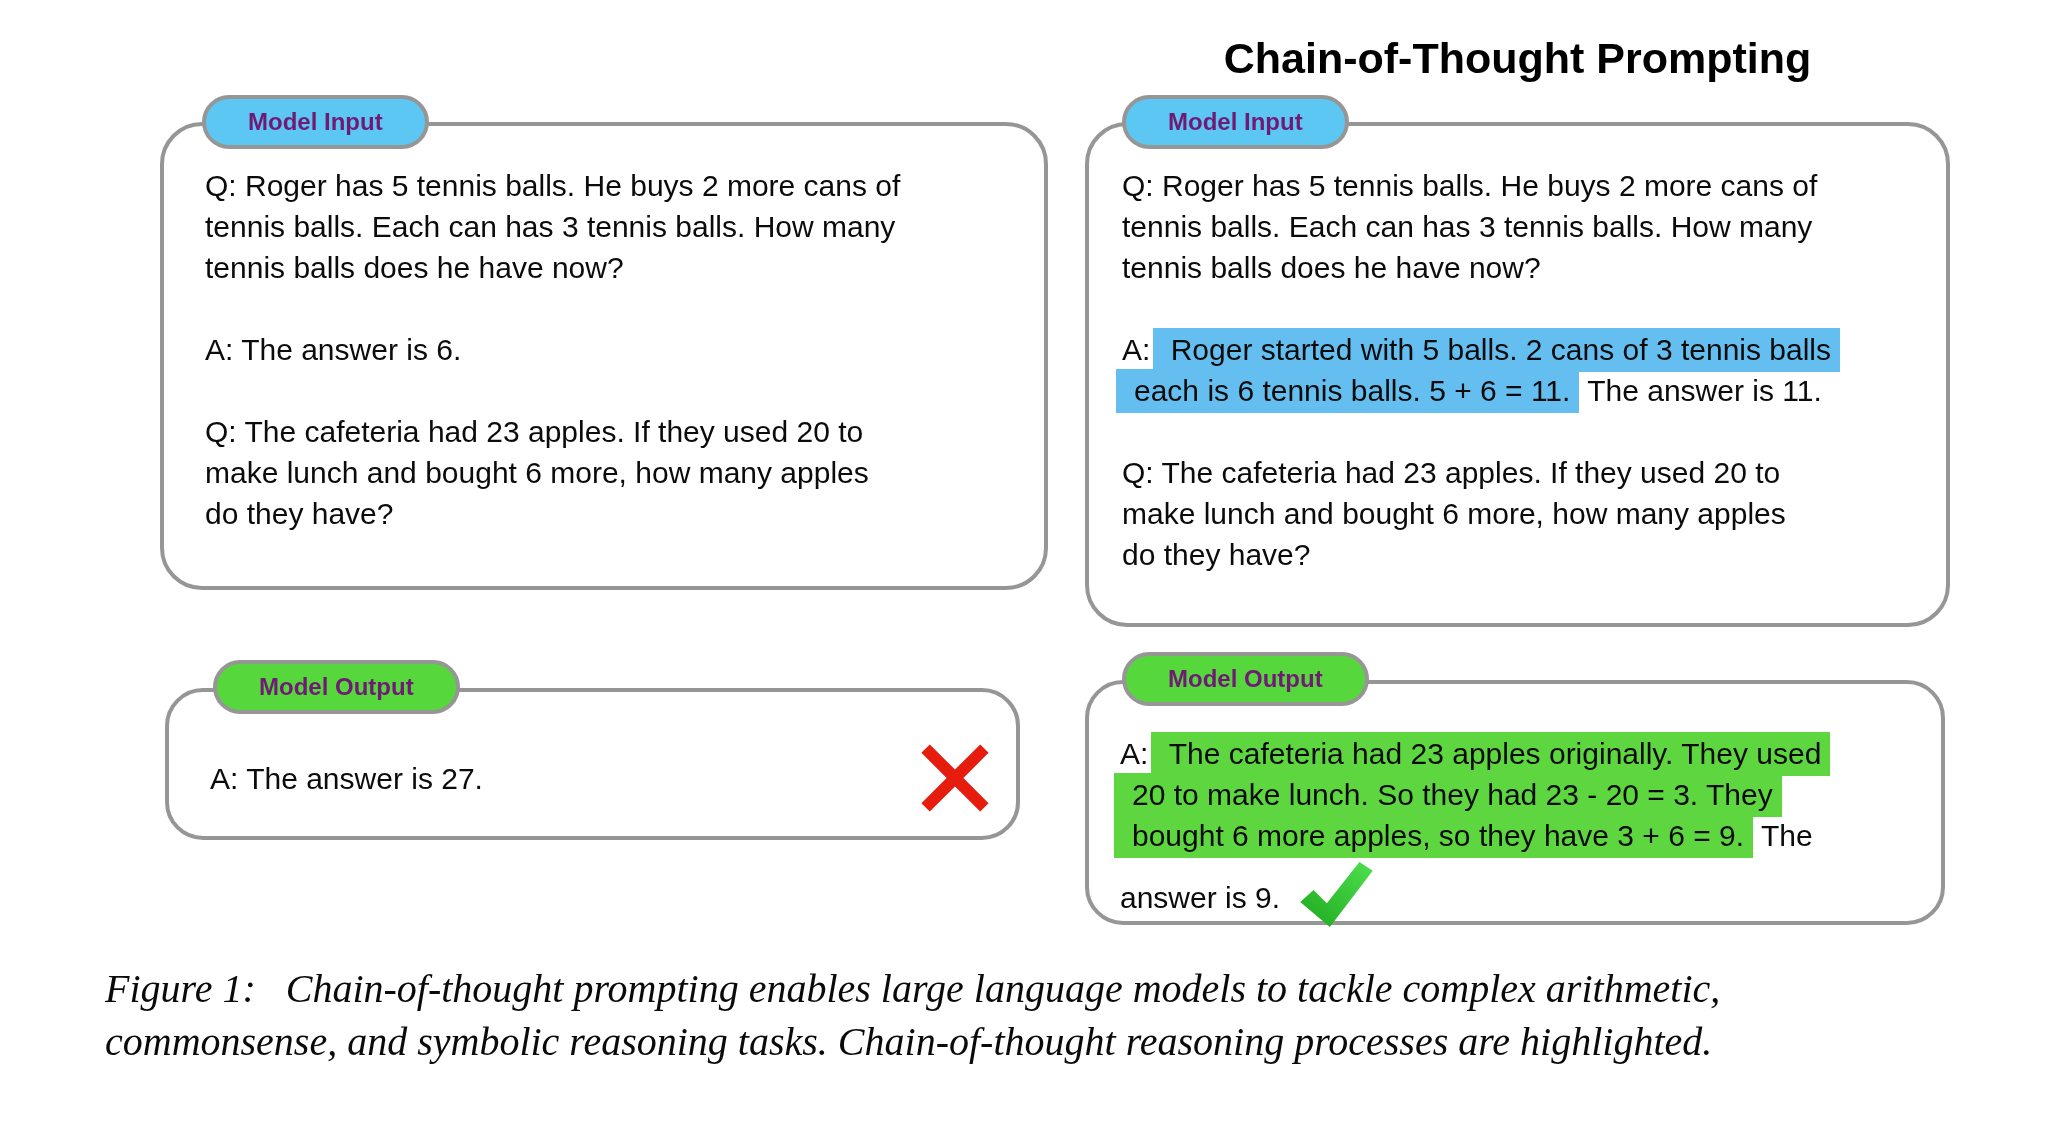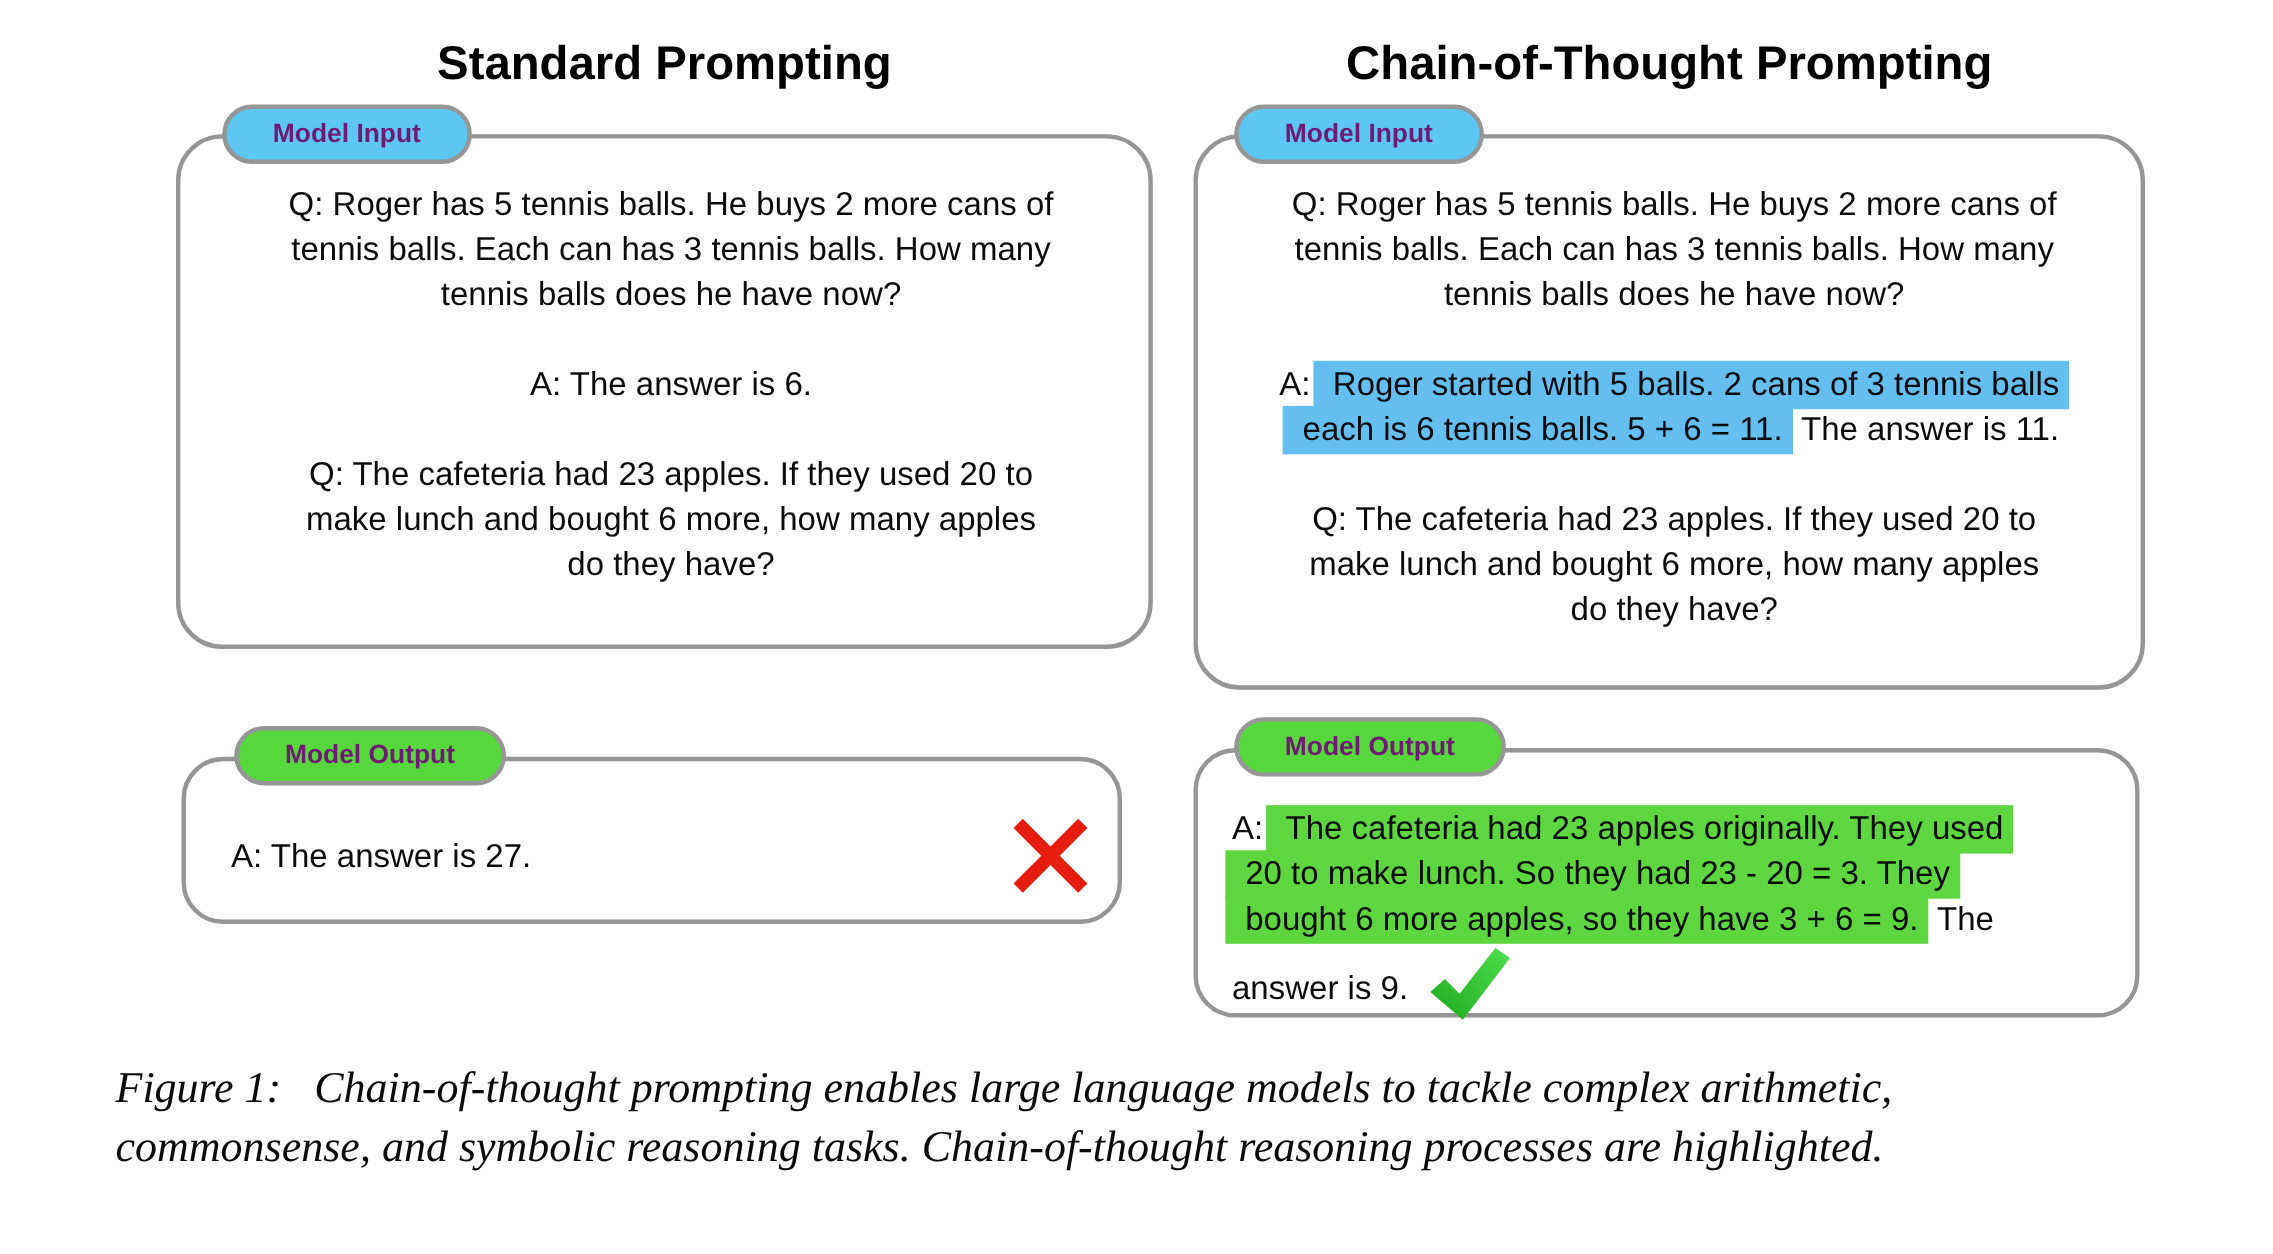--- a/index.html
+++ b/index.html
@@ -43,21 +43,21 @@
   .badge.b-li{left:202px;top:95px;}
   .badge.b-lo{left:213px;top:660px;}
   .badge.b-ri{left:1122px;top:95px;}
   .badge.b-ro{left:1122px;top:652px;}
 
   .textblock{position:absolute;z-index:2;font-size:30px;line-height:41px;color:var(--text-black);}
   .tb-li{left:205px;top:165px;width:810px;}
   .tb-ri{left:1122px;top:165px;width:800px;}
   .tb-lo{left:210px;top:740px;width:780px;}
   .tb-ro{left:1120px;top:733px;width:800px;}
-  .para{margin:0 0 41px 0;text-align:center;}
+  .para{margin:0 0 41px 0;}
   .para:last-child{margin-bottom:0;}
   .tline{white-space:nowrap;}
 
   .hl{padding:5px 9px 6px 18px;margin-left:-6px;}
   .hl-blue{background:var(--highlight-blue);}
   .hl-green{background:var(--highlight-green);}
 
   .answer-row{display:flex;align-items:center;gap:26px;justify-content:space-between;}
   .x-icon{width:70px;height:76px;color:var(--wrong-red);flex:0 0 auto;}
   .check-icon{width:82px;height:74px;margin-left:14px;vertical-align:-22px;}
@@ -66,21 +66,20 @@
     position:absolute;left:105px;top:962px;width:1900px;
     font-family:"Liberation Serif", serif;font-size:40px;line-height:53px;color:#0a0a0a;font-style:italic;
   }
   .caption .cap-line{white-space:pre;}
 </style>
 </head>
 <body>
 
 <div class="canvas">
 
-  <div class="col-title left">Standard Prompting</div>
   <div class="col-title right">Chain-of-Thought Prompting</div>
 
   <div class="box left-input"></div>
   <div class="badge blue b-li">Model Input</div>
   <div class="textblock tb-li">
     <div class="para">
       <div class="tline">Q: Roger has 5 tennis balls. He buys 2 more cans of</div>
       <div class="tline">tennis balls. Each can has 3 tennis balls. How many</div>
       <div class="tline">tennis balls does he have now?</div>
     </div>

